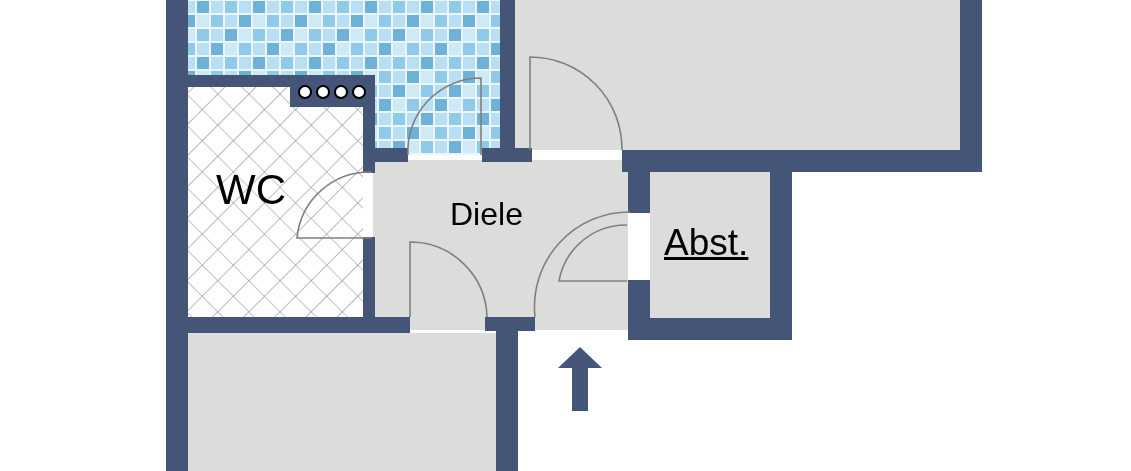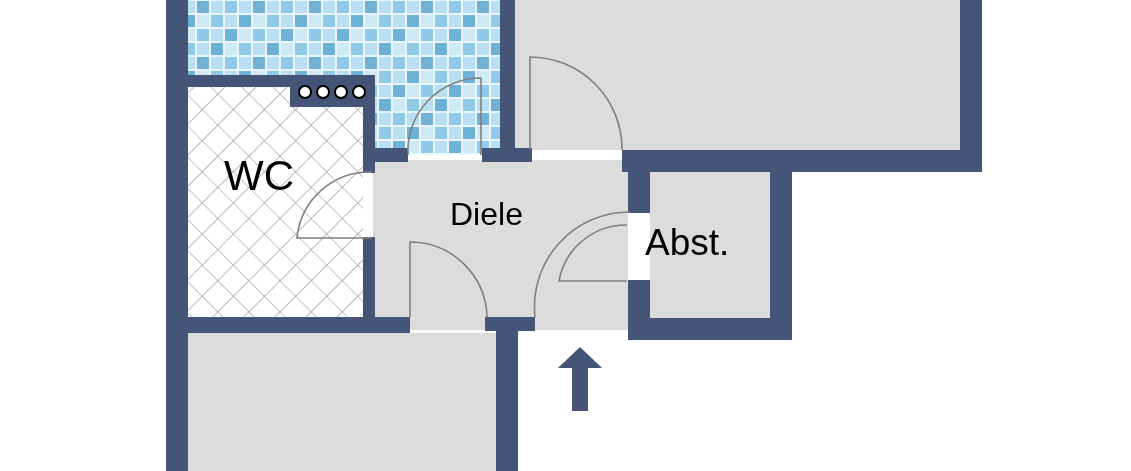--- a/index.html
+++ b/index.html
@@ -82,15 +82,15 @@
     <path d="M535 317 A95 95 0 0 1 630 212"></path>
     <path d="M627 225 A68 68 0 0 0 559 281 H627"></path>
   </g>
 
   <g fill="#455577">
     <polygon points="580,347 558,368 602,368"></polygon>
     <rect x="572" y="367" width="16" height="44"></rect>
   </g>
 </svg>
 
-<div class="lbl" style="left:216px; top:152px; font-size:42px;margin-left:8px;">WC</div>
+<div class="lbl" style="left:216px; top:166px; font-size:42px;">WC</div>
 <div class="lbl" style="left:450px; top:196px; font-size:32px;">Diele</div>
-<div class="lbl" style="left:645px; top:222px; font-size:37px;">Abst.</div>
+<div class="lbl" style="left:664px; top:222px; font-size:37px;text-decoration:underline;">Abst.</div>
 
 </body></html>

